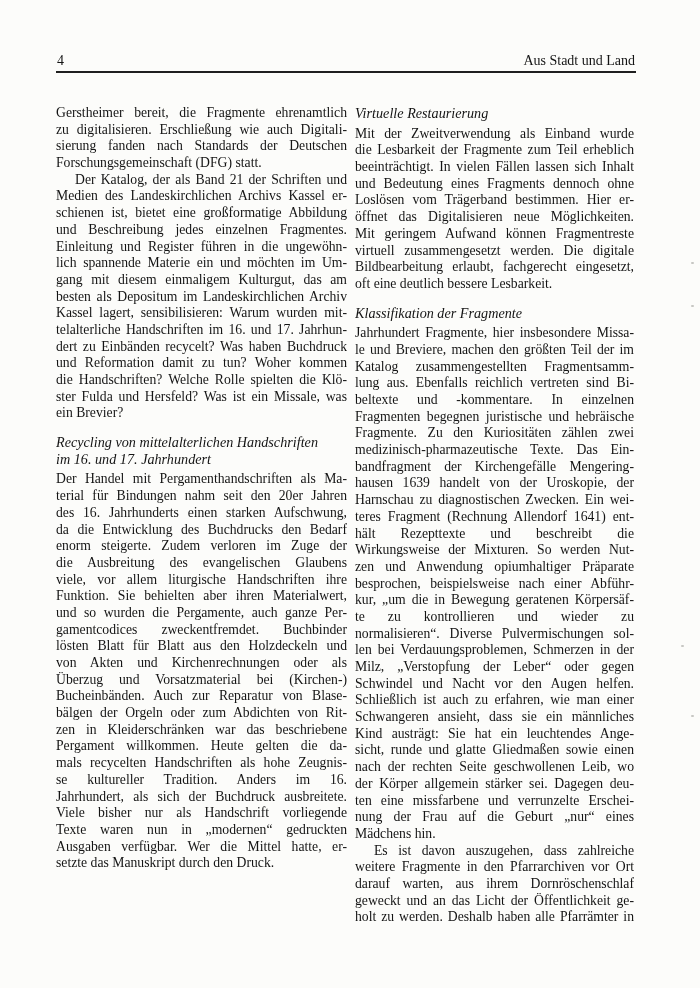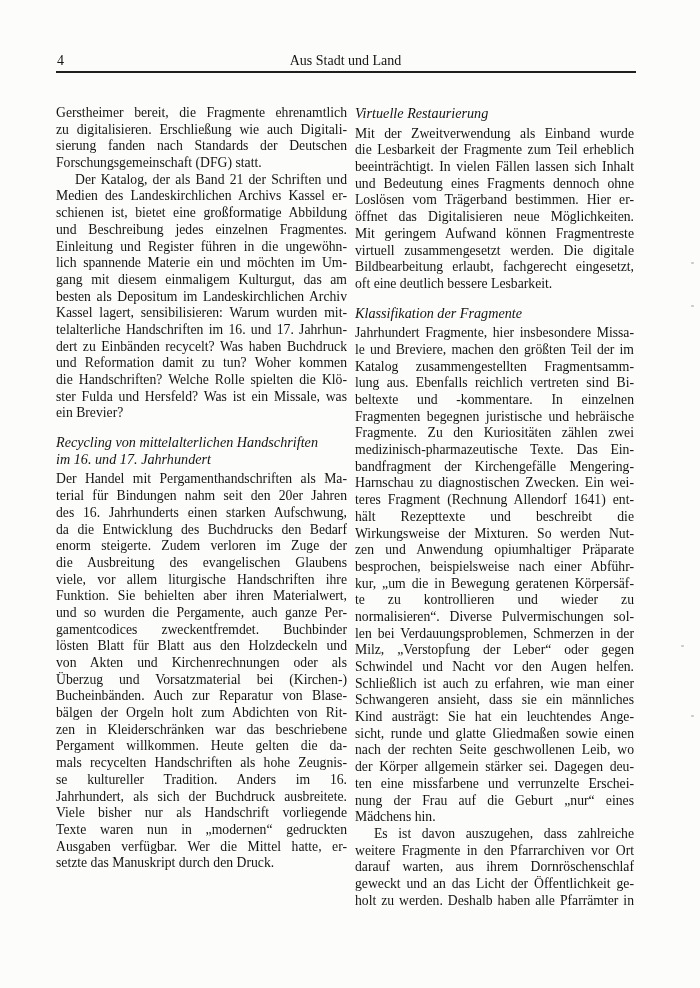--- a/index.html
+++ b/index.html
@@ -7,21 +7,21 @@
     position:relative; width:700px; height:988px;
     background:#fcfcfa; overflow:hidden;
     font-family:"Liberation Serif", serif; color:#141414;
   }
   .pagenum {
     position:absolute; left:57px; top:52px;
     font-size:14px; line-height:18px;
   }
   .running-title {
     position:absolute; left:56px; top:52px; width:579px;
-    text-align:center; font-size:14px; line-height:18px;
+    text-align:right; font-size:14px; line-height:18px;
   }
   .header-rule {
     position:absolute; left:56px; top:71px; width:580px; height:2px;
     background:#1f1f1f;
   }
   .column {
     position:absolute; top:89px;
     font-size:13.7px; line-height:16.7px;
   }
   .col-left  { left:56px;  width:291px; }
@@ -82,21 +82,21 @@
         <div class="line">enorm steigerte. Zudem verloren im Zuge der</div>
         <div class="line">die Ausbreitung des evangelischen Glaubens</div>
         <div class="line">viele, vor allem liturgische Handschriften ihre</div>
         <div class="line">Funktion. Sie behielten aber ihren Materialwert,</div>
         <div class="line">und so wurden die Pergamente, auch ganze Per-</div>
         <div class="line">gamentcodices zweckentfremdet. Buchbinder</div>
         <div class="line">lösten Blatt für Blatt aus den Holzdeckeln und</div>
         <div class="line">von Akten und Kirchenrechnungen oder als</div>
         <div class="line">Überzug und Vorsatzmaterial bei (Kirchen-)</div>
         <div class="line">Bucheinbänden. Auch zur Reparatur von Blase-</div>
-        <div class="line">bälgen der Orgeln holt zum Abdichten von Rit-</div>
+        <div class="line">bälgen der Orgeln oder zum Abdichten von Rit-</div>
         <div class="line">zen in Kleiderschränken war das beschriebene</div>
         <div class="line">Pergament willkommen. Heute gelten die da-</div>
         <div class="line">mals recycelten Handschriften als hohe Zeugnis-</div>
         <div class="line">se kultureller Tradition. Anders im 16.</div>
         <div class="line">Jahrhundert, als sich der Buchdruck ausbreitete.</div>
         <div class="line">Viele bisher nur als Handschrift vorliegende</div>
         <div class="line">Texte waren nun in „modernen“ gedruckten</div>
         <div class="line">Ausgaben verfügbar. Wer die Mittel hatte, er-</div>
         <div class="line last">setzte das Manuskript durch den Druck.</div>
       </div>
@@ -123,20 +123,21 @@
       <div class="block para">
         <div class="line">Jahrhundert Fragmente, hier insbesondere Missa-</div>
         <div class="line">le und Breviere, machen den größten Teil der im</div>
         <div class="line">Katalog zusammengestellten Fragmentsamm-</div>
         <div class="line">lung aus. Ebenfalls reichlich vertreten sind Bi-</div>
         <div class="line">beltexte und -kommentare. In einzelnen</div>
         <div class="line">Fragmenten begegnen juristische und hebräische</div>
         <div class="line">Fragmente. Zu den Kuriositäten zählen zwei</div>
         <div class="line">medizinisch-pharmazeutische Texte. Das Ein-</div>
         <div class="line">bandfragment der Kirchengefälle Mengering-</div>
+        <div class="line">hausen 1639 handelt von der Uroskopie, der</div>
         <div class="line">Harnschau zu diagnostischen Zwecken. Ein wei-</div>
         <div class="line">teres Fragment (Rechnung Allendorf 1641) ent-</div>
         <div class="line">hält Rezepttexte und beschreibt die</div>
         <div class="line">Wirkungsweise der Mixturen. So werden Nut-</div>
         <div class="line">zen und Anwendung opiumhaltiger Präparate</div>
         <div class="line">besprochen, beispielsweise nach einer Abführ-</div>
         <div class="line">kur, „um die in Bewegung geratenen Körpersäf-</div>
         <div class="line">te zu kontrollieren und wieder zu</div>
         <div class="line">normalisieren“. Diverse Pulvermischungen sol-</div>
         <div class="line">len bei Verdauungsproblemen, Schmerzen in der</div>

